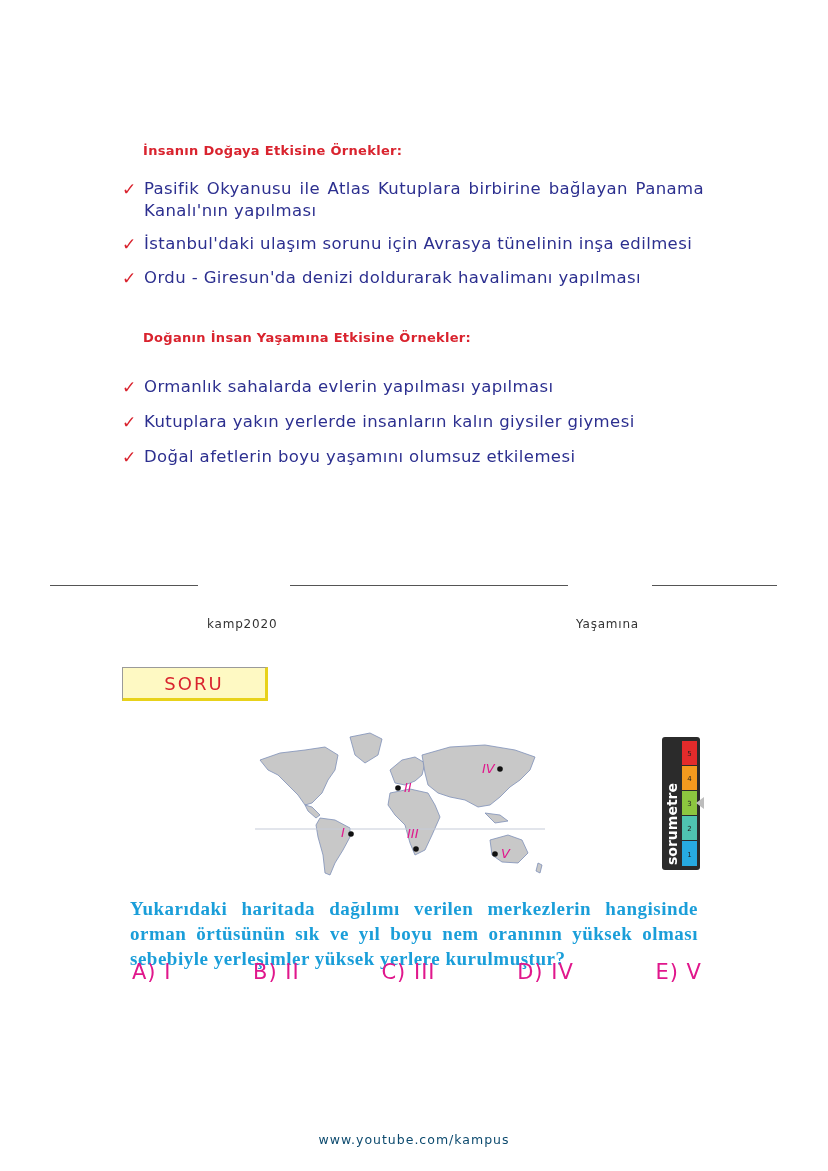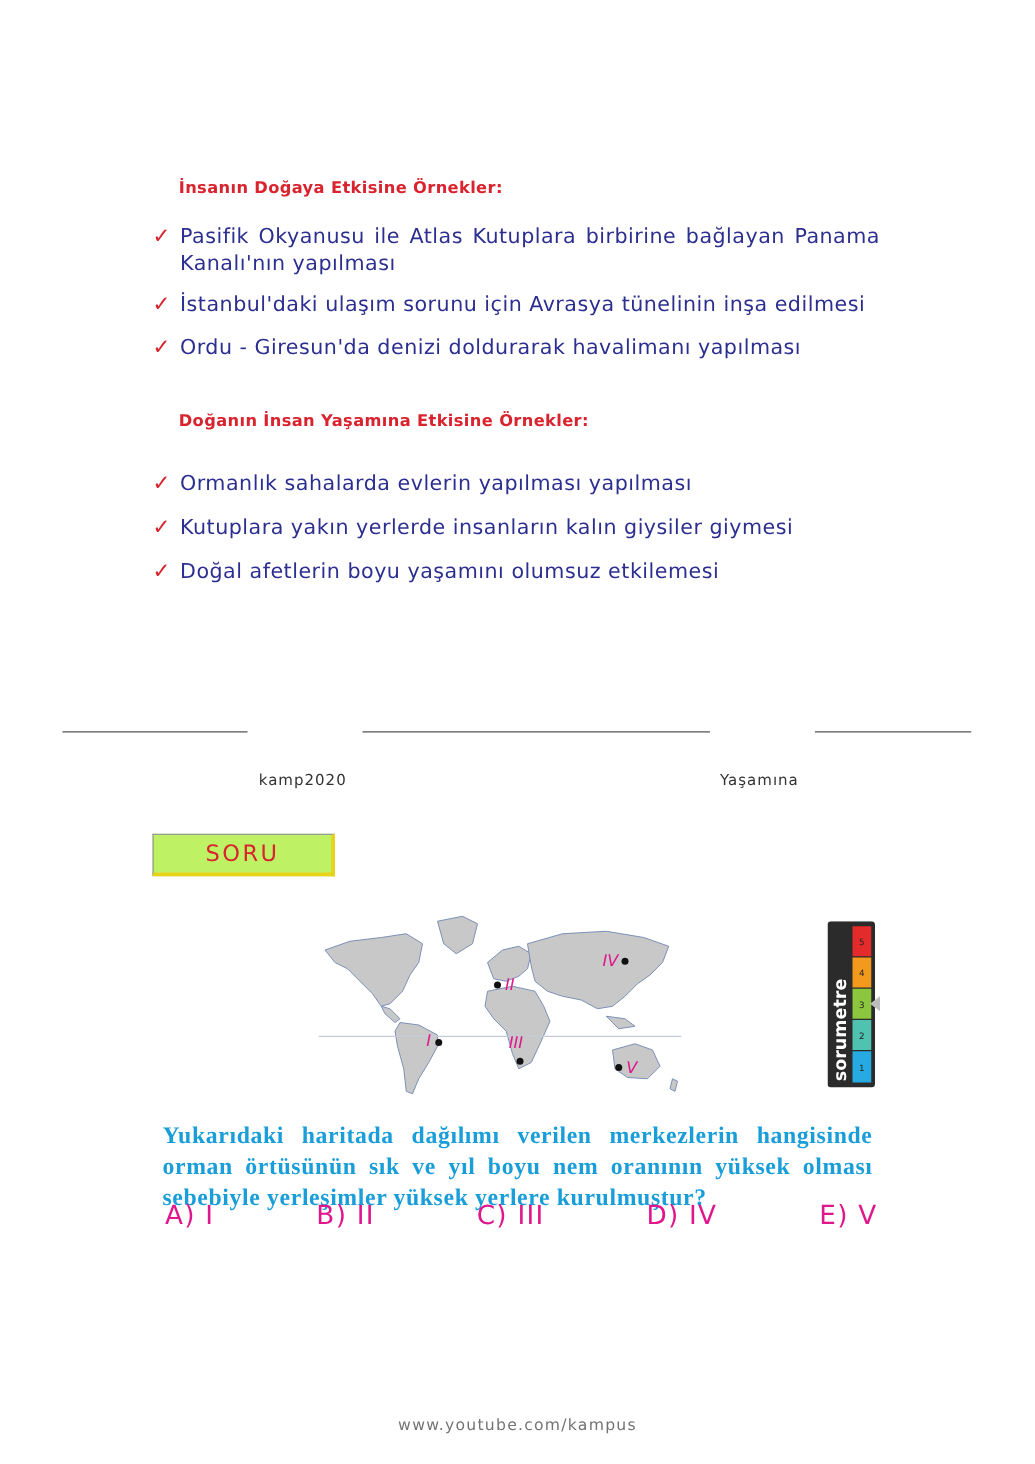--- a/index.html
+++ b/index.html
@@ -4,26 +4,26 @@
   <style>
     html, body { margin: 0; padding: 0; background: #ffffff; }
     body { width: 828px; height: 1171px; position: relative; overflow: hidden; font-family: "DejaVu Sans", sans-serif; }
     .abs { position: absolute; }
     .heading { color: #d9232e; font-size: 13px; font-weight: bold; letter-spacing: 0.3px; }
     .item { color: #2c2f8f; font-size: 16.5px; letter-spacing: 0.4px; line-height: 22px; display: flex; }
     .check { color: #d9232e; font-weight: bold; width: 22px; flex: 0 0 22px; font-size: 17px; }
     .item-text { width: 560px; text-align: justify; }
     .footer-line { height: 1px; background: #555; position: absolute; top: 585px; }
     .footer-label { color: #333; font-size: 12px; top: 577px; letter-spacing: 0.8px; margin-top: 40px; }
-    .soru-box { left: 122px; top: 667px; width: 146px; height: 34px; border: 1px solid #9a9a9a; border-bottom: 3px solid #e8d21a; border-right: 3px solid #e8d21a; background: #bef264; display: flex; align-items: center; justify-content: center; box-sizing: border-box; }
+    .soru-box { left: 122px; top: 667px; width: 146px; height: 34px; border: 1px solid #9a9a9a; border-bottom: 3px solid #e8d21a; border-right: 3px solid #e8d21a; background: #fef9c3; display: flex; align-items: center; justify-content: center; box-sizing: border-box; }
     .soru-label { color: #d9232e; font-size: 18px; letter-spacing: 2px; }
     .question { left: 130px; top: 896px; width: 568px; color: #1a9ed9; font-size: 19px; font-weight: bold; line-height: 25px; text-align: justify; letter-spacing: 0.5px; font-family: Liberation Serif, serif; }
     .choices { left: 132px; top: 960px; width: 570px; display: flex; justify-content: space-between; color: #e0178c; font-size: 21px; letter-spacing: 1px; }
     .choice { cursor: pointer; }
-    .url { left: 0; width: 828px; top: 1132px; text-align: center; color: #737373; font-size: 12.5px; letter-spacing: 1px; }
+    .url { left: 0; width: 828px; top: 1132px; text-align: center; color: #0c4a6e; font-size: 12.5px; letter-spacing: 1px; }
     .meter { left: 662px; top: 737px; width: 42px; height: 133px; }
     .map { left: 250px; top: 725px; width: 300px; height: 155px; }
   </style>
 </head>
 <body>
 
 <div class="abs heading" style="left:143px; top:143px;">İnsanın Doğaya Etkisine Örnekler:</div>
 
 <div class="abs" style="left:122px; top:178px;">
   <div class="item" style="margin-bottom:11px;">

